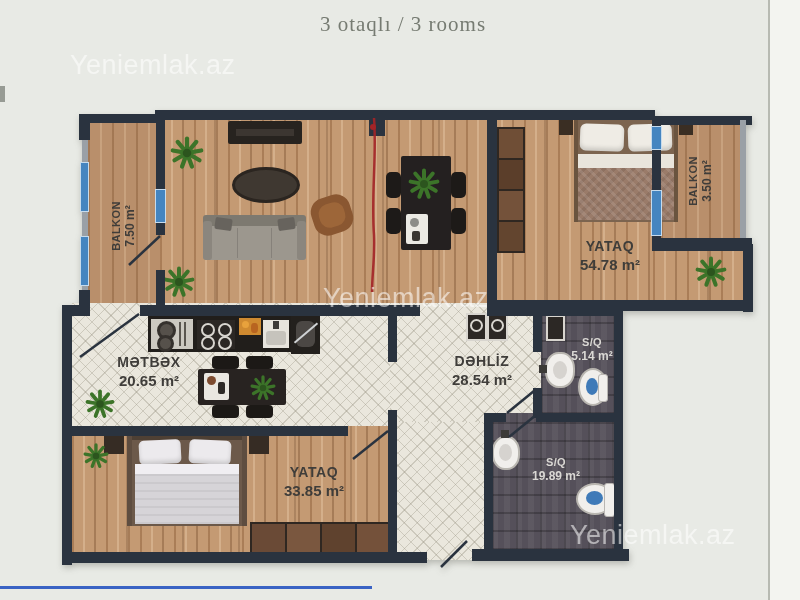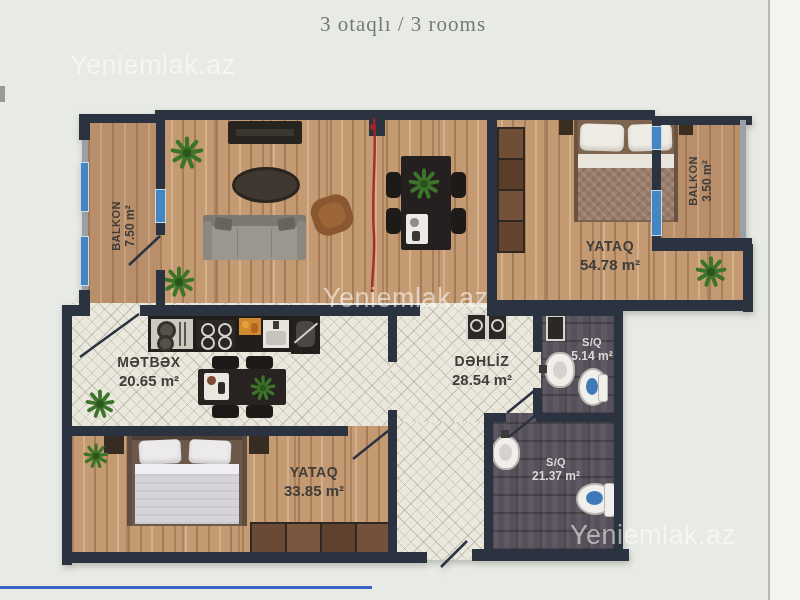--- a/index.html
+++ b/index.html
@@ -363,21 +363,21 @@
     <div class="lbl" style="left:482px;top:371px;">
       <div class="nm">DƏHLİZ</div>
       <div class="ar">28.54 m²</div>
     </div>
     <div class="lbl sm light" style="left:592px;top:350px;">
       <div class="nm">S/Q</div>
       <div class="ar">5.14 m²</div>
     </div>
     <div class="lbl sm light" style="left:556px;top:470px;">
       <div class="nm">S/Q</div>
-      <div class="ar">21.37 m²</div>
+      <div class="ar">19.89 m²</div>
     </div>
     <div class="lbl" style="left:314px;top:482px;">
       <div class="nm">YATAQ</div>
       <div class="ar">33.85 m²</div>
     </div>
 
   </div>
 
   <div id="page-edge"></div>
   <div id="pen-line"></div>

